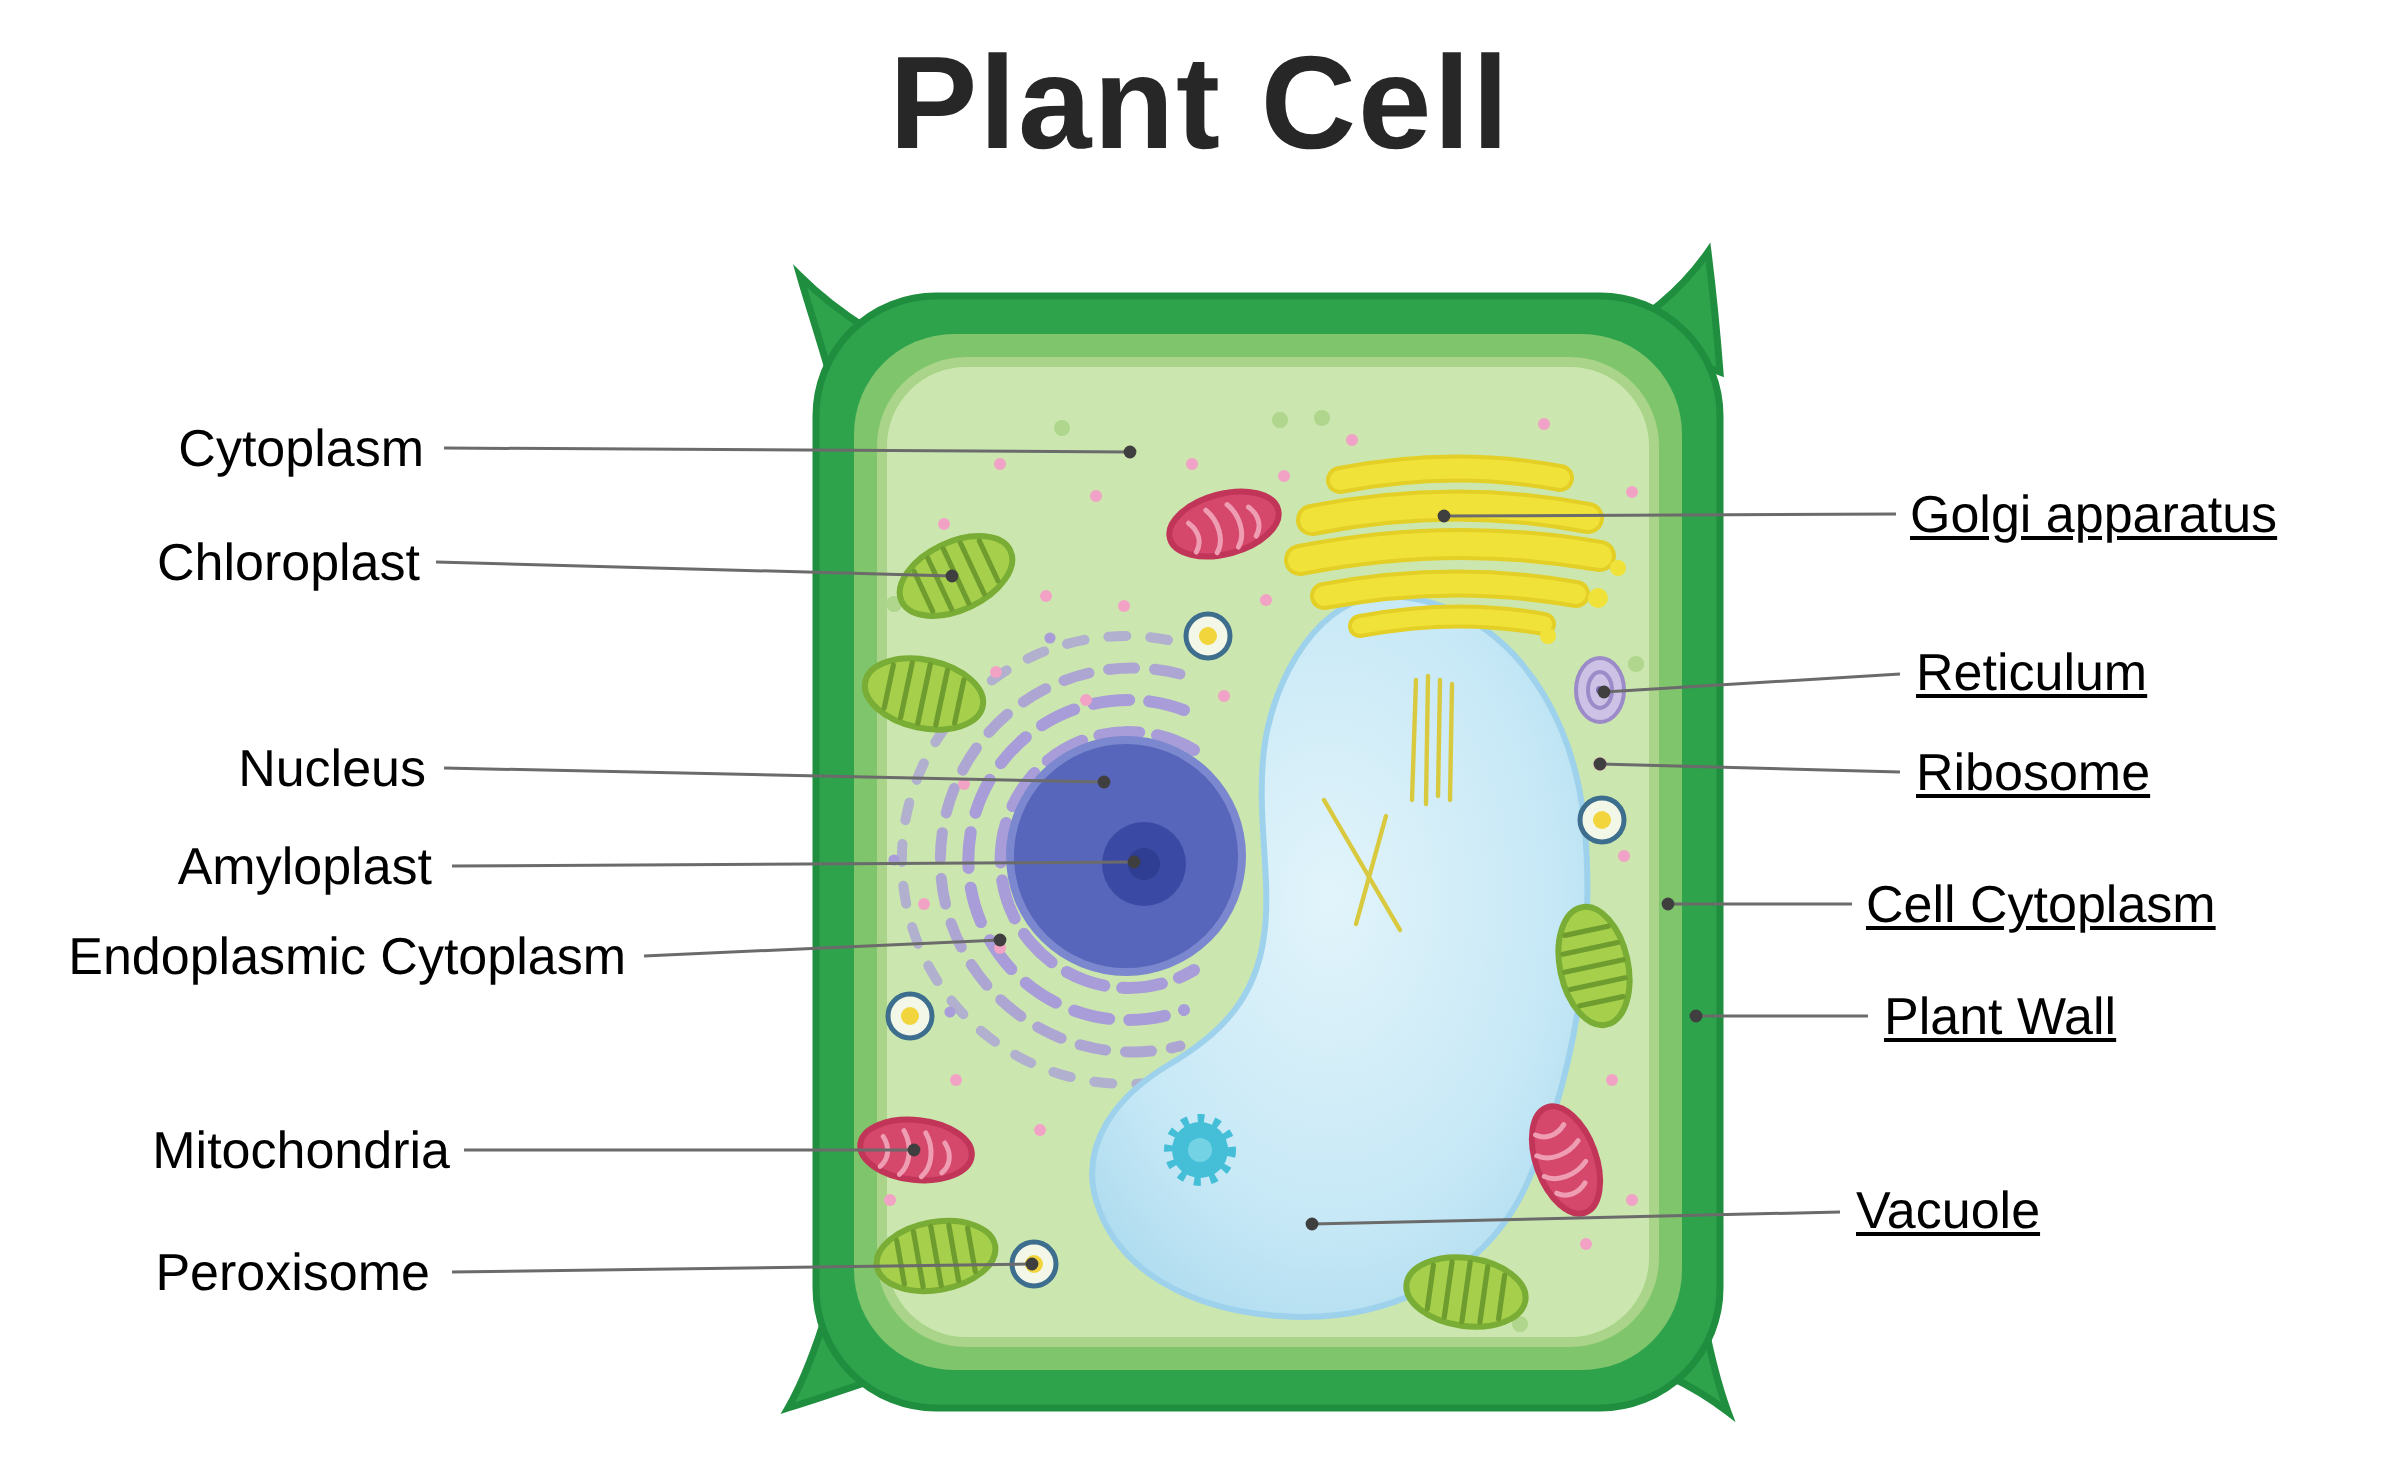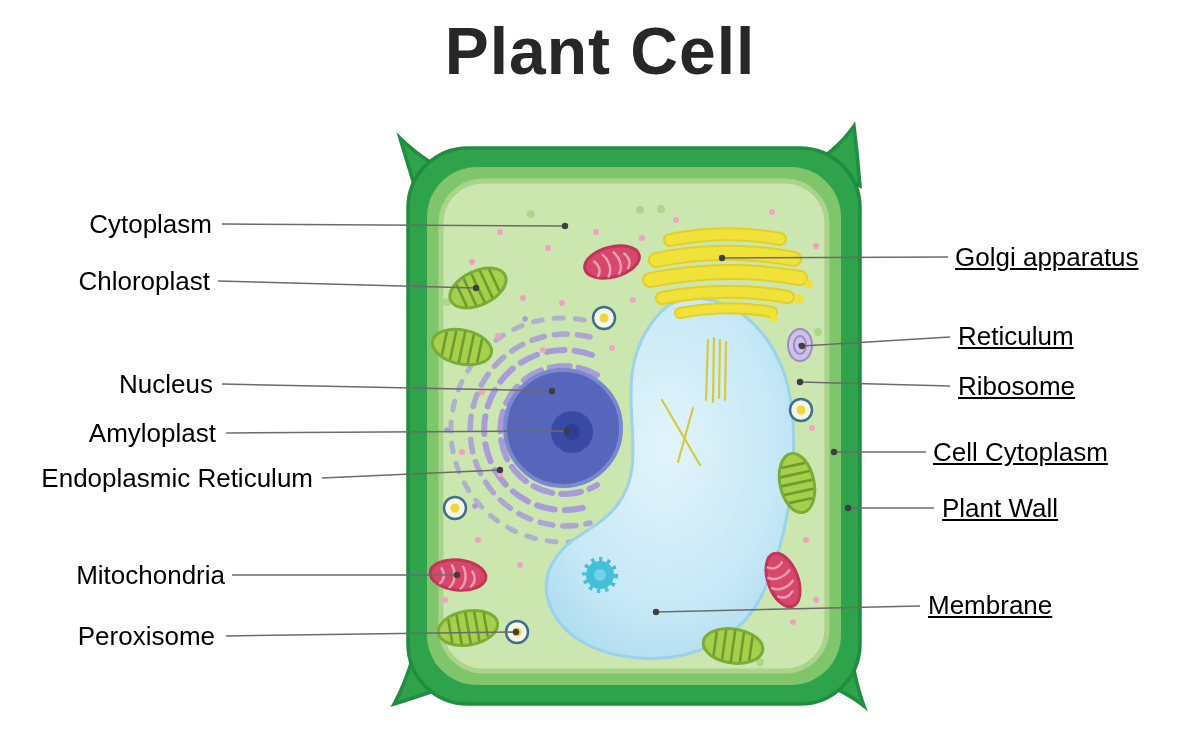--- a/index.html
+++ b/index.html
@@ -261,24 +261,24 @@
         <line x1="656" y1="612" x2="920" y2="606"></line>
           <circle cx="656" cy="612" r="3.2" fill="#3F3F3F" stroke="none"></circle>
       </g>
     </g>
   </svg>
 
   <div class="lbl left" style="right:988px;top:224px">Cytoplasm</div>
   <div class="lbl left" style="right:990px;top:281px">Chloroplast</div>
   <div class="lbl left" style="right:987px;top:384px">Nucleus</div>
   <div class="lbl left" style="right:984px;top:433px">Amyloplast</div>
-  <div class="lbl left" style="right:887px;top:478px">Endoplasmic Reticulum</div>
+  <div class="lbl left" style="right:887px;top:478px">Endoplasmic Cytoplasm</div>
   <div class="lbl left" style="right:975px;top:575px">Mitochondria</div>
   <div class="lbl left" style="right:985px;top:636px">Peroxisome</div>
 
   <div class="lbl right" style="left:955px;top:257px">Golgi apparatus</div>
   <div class="lbl right" style="left:958px;top:336px">Reticulum</div>
   <div class="lbl right" style="left:958px;top:386px">Ribosome</div>
   <div class="lbl right" style="left:933px;top:452px">Cell Cytoplasm</div>
   <div class="lbl right" style="left:942px;top:508px">Plant Wall</div>
-  <div class="lbl right" style="left:928px;top:605px">Membrane</div>
+  <div class="lbl right" style="left:928px;top:605px">Vacuole</div>
 
 </div>
 
 </body></html>

